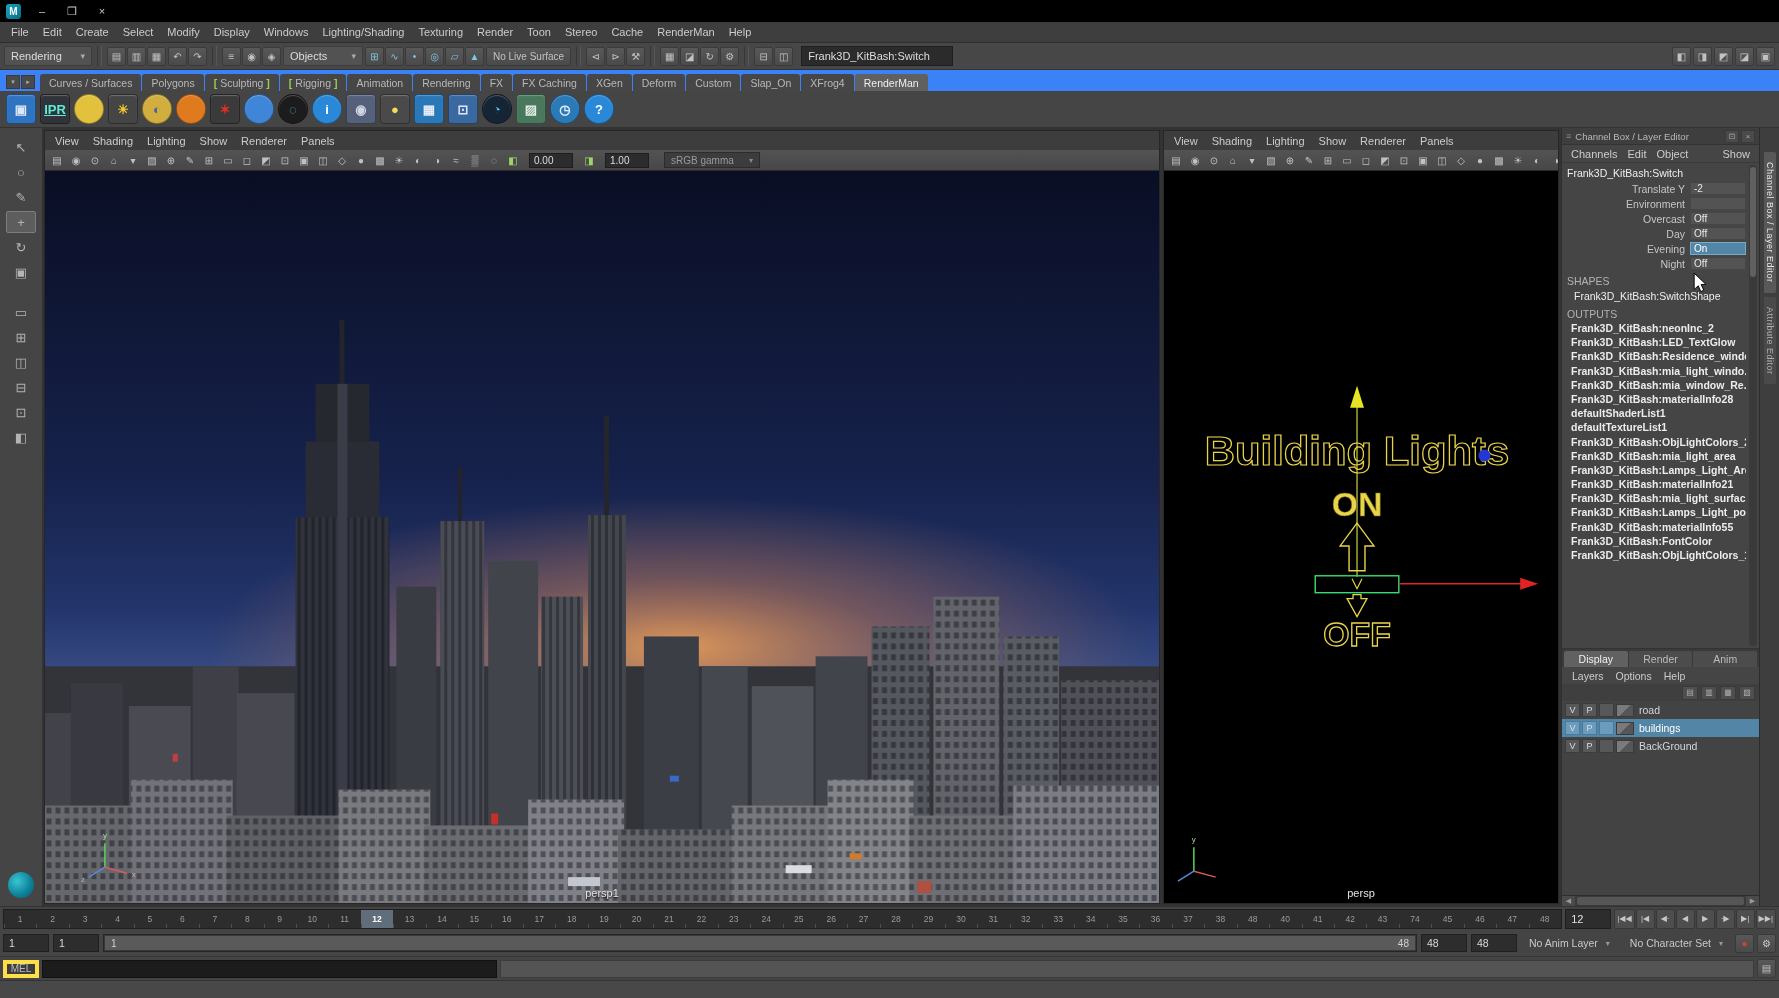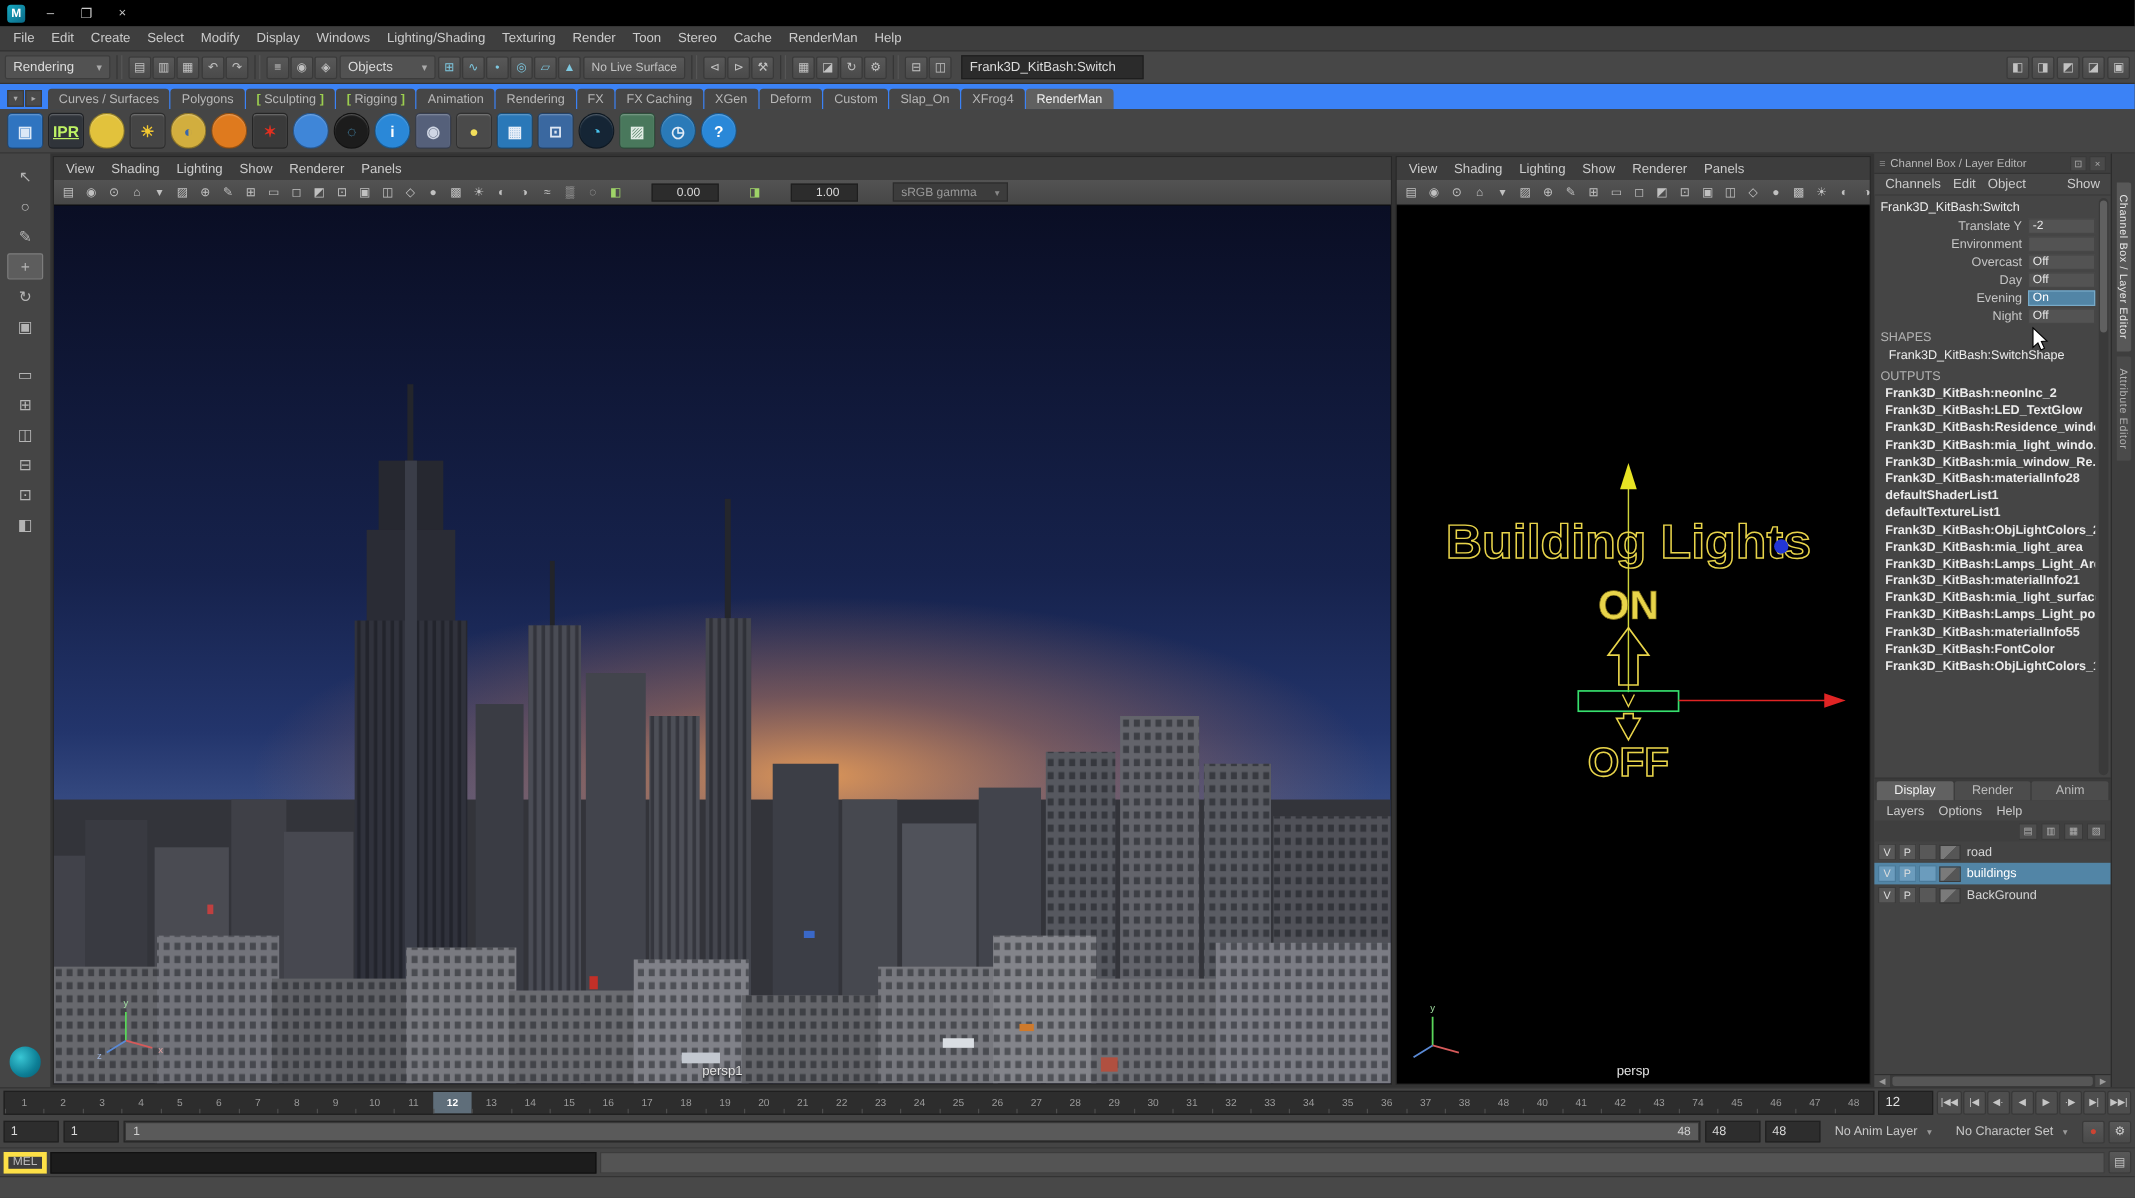--- a/index.html
+++ b/index.html
@@ -56,21 +56,21 @@
 .viewports{flex:1;display:flex;gap:3px;background:#333;padding:2px;min-width:0}
 .viewport{display:flex;flex-direction:column;border:1px solid #272727;min-width:0;background:#3a3a3a}
 .vp1{flex:0 0 1116px}
 .vp2{flex:1}
 .vp-menus{height:19px;background:#3d3d3d;display:flex;align-items:center;padding:0 3px;flex:none;overflow:hidden}
 .vp-menu{padding:0 7px;color:#ccc;white-space:nowrap}
 .vp-toolbar{height:21px;background:linear-gradient(#535353,#474747);border-bottom:1px solid #2a2a2a;display:flex;align-items:center;padding:0 3px;gap:1px;flex:none;overflow:hidden}
 .vp-icons{display:flex;gap:1px}
 .vp-icon{width:18px;height:17px;min-width:18px;background:transparent;border:none;color:#c0c0c0;font-size:10px;display:flex;align-items:center;justify-content:center;border-radius:2px;padding:0}
 .vp-icon.green{color:#9fd468}
-.vp-field{width:56px;height:15px;background:#2c2c2c;border:1px solid #1e1e1e;color:#ddd;font-size:10px;display:flex;align-items:center;padding:0 20px;margin:0 20px}
+.vp-field{width:44px;height:15px;background:#2c2c2c;border:1px solid #1e1e1e;color:#ddd;font-size:10px;display:flex;align-items:center;padding:0 4px;margin:0 6px}
 .vp-dd{height:16px;background:#3c3c3c;border:1px solid #2c2c2c;color:#9a9a9a;font-size:10px;display:flex;align-items:center;padding:0 6px;margin-left:8px;min-width:96px;white-space:nowrap}
 .vp-dd::after{content:"▾";margin-left:auto;padding-left:10px;font-size:8px;color:#888}
 .vp-canvas{flex:1;position:relative;background:#000;overflow:hidden;min-height:0}
 .vp-canvas svg.scene{position:absolute;inset:0;width:100%;height:100%}
 .camera-label{position:absolute;bottom:4px;left:50%;transform:translateX(-50%);color:#e4e4e4;font-size:11px;text-shadow:0 1px 2px #000}
 
 
 .rightpanel{width:198px;background:#454545;border-left:1px solid #303030;display:flex;flex-direction:column;flex:none;min-height:0}
 .rp-header{height:17px;background:#3e3e3e;display:flex;align-items:center;gap:4px;padding:0 4px;font-size:9.5px;color:#b8b8b8;border-bottom:1px solid #333;flex:none}
 .rp-grip{color:#8a8a8a;font-size:9px}
@@ -263,21 +263,21 @@
         <span class="shelf-tab">Custom</span>
         <span class="shelf-tab">Slap_On</span>
         <span class="shelf-tab">XFrog4</span>
         <span class="shelf-tab active">RenderMan</span>
       </span>
   </div>
 
   <div class="shelf">
 
   <button class="shelf-icon" style="background: rgb(47, 116, 192); color: rgb(220, 232, 246);">▣</button>
-      <button class="shelf-icon" style="background: rgb(48, 52, 58); color: #bef264; text-decoration: underline;">IPR</button>
+      <button class="shelf-icon" style="background: rgb(48, 52, 58); color: #5eead4; text-decoration: underline;">IPR</button>
       <button class="shelf-icon round" style="background: rgb(226, 194, 60); color: rgb(255, 255, 255);"></button>
       <button class="shelf-icon" style="background: rgb(69, 69, 69); color: rgb(242, 200, 50);">☀</button>
       <button class="shelf-icon round" style="background: rgb(210, 174, 62); color: rgb(58, 102, 170);">◐</button>
       <button class="shelf-icon round" style="background: rgb(223, 122, 30); color: rgb(255, 255, 255);"></button>
       <button class="shelf-icon" style="background: rgb(58, 58, 58); color: rgb(224, 48, 32);">✶</button>
       <button class="shelf-icon round" style="background: rgb(63, 134, 216); color: rgb(255, 255, 255);"></button>
       <button class="shelf-icon round" style="background: rgb(28, 28, 28); color: rgb(84, 180, 232);">◌</button>
       <button class="shelf-icon round" style="background: rgb(42, 136, 216); color: rgb(255, 255, 255);">i</button>
       <button class="shelf-icon" style="background: rgb(85, 96, 122); color: rgb(207, 214, 228);">◉</button>
       <button class="shelf-icon" style="background: rgb(74, 74, 74); color: rgb(242, 222, 90);">●</button>

